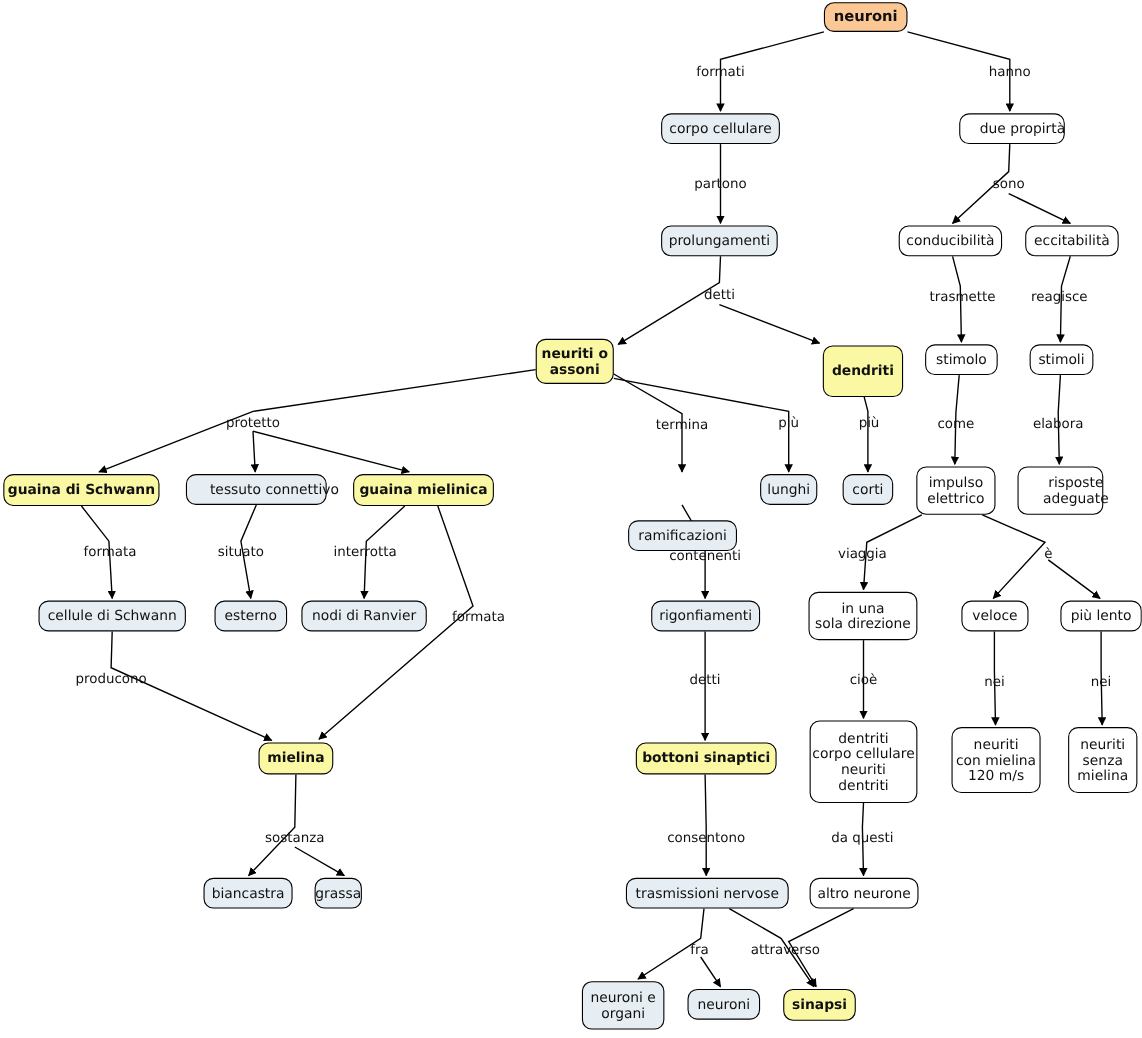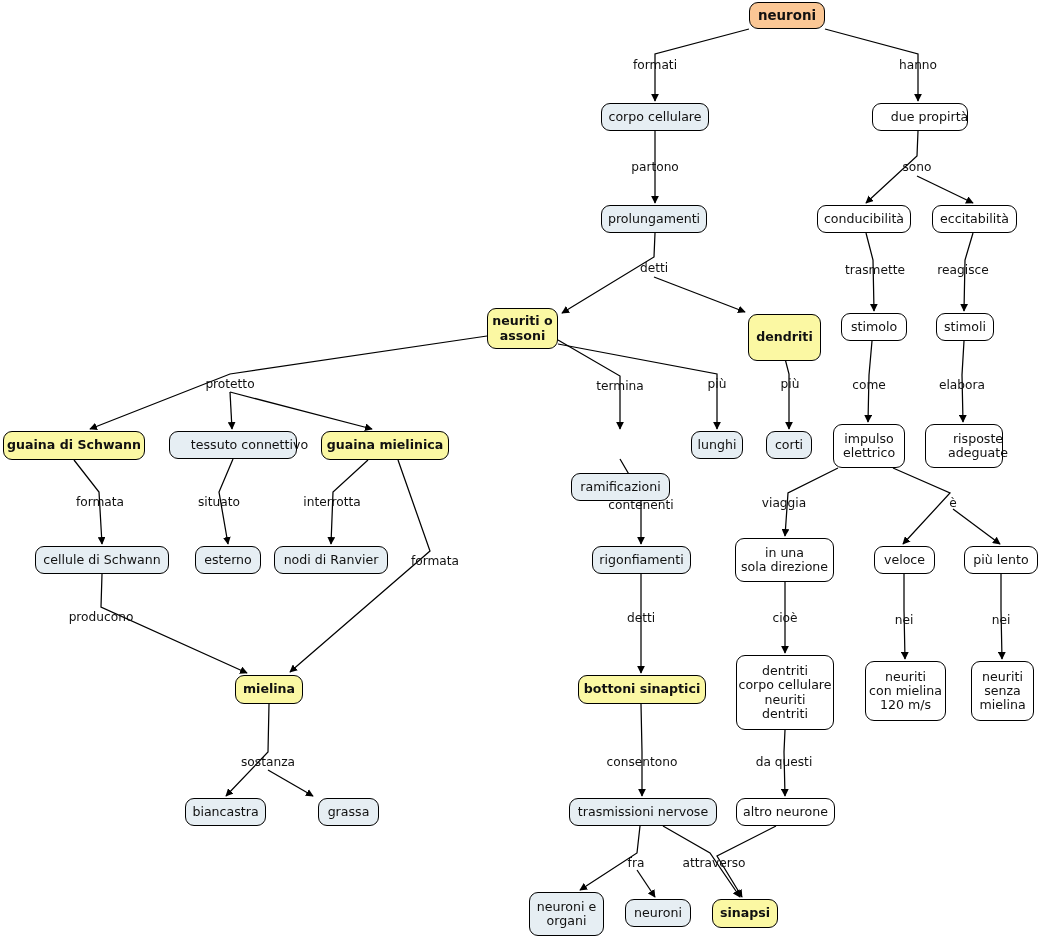--- a/index.html
+++ b/index.html
@@ -120,21 +120,21 @@
 corpo cellulare
 neuriti
 dentriti</div>
       <div class="node plain" style="left: 865px; top: 661px; width: 81px; height: 60px;">neuriti
 con mielina
 120 m/s</div>
       <div class="node plain" style="left: 971px; top: 661px; width: 63px; height: 60px;">neuriti
 senza
 mielina</div>
       <div class="node blue" style="left: 185px; top: 798px; width: 81px; height: 28px;">biancastra</div>
-      <div class="node blue" style="left: 286px; top: 798px; width: 61px; height: 28px; margin-left: 32px;">grassa</div>
+      <div class="node blue" style="left: 286px; top: 798px; width: 43px; height: 28px;">grassa</div>
       <div class="node blue" style="left: 569px; top: 798px; width: 148px; height: 28px;">trasmissioni nervose</div>
       <div class="node plain" style="left: 736px; top: 798px; width: 99px; height: 28px;">altro neurone</div>
       <div class="node blue" style="left: 529px; top: 892px; width: 75px; height: 44px;">neuroni e
 organi</div>
       <div class="node blue" style="left: 625px; top: 899px; width: 66px; height: 28px;">neuroni</div>
       <div class="node yellow" style="left: 712px; top: 899px; width: 66px; height: 29px;">sinapsi</div>
     </div>
   <div id="label-layer">
       <div class="edge-label" style="left: 655px; top: 65px;">formati</div>
       <div class="edge-label" style="left: 918px; top: 65px;">hanno</div>

